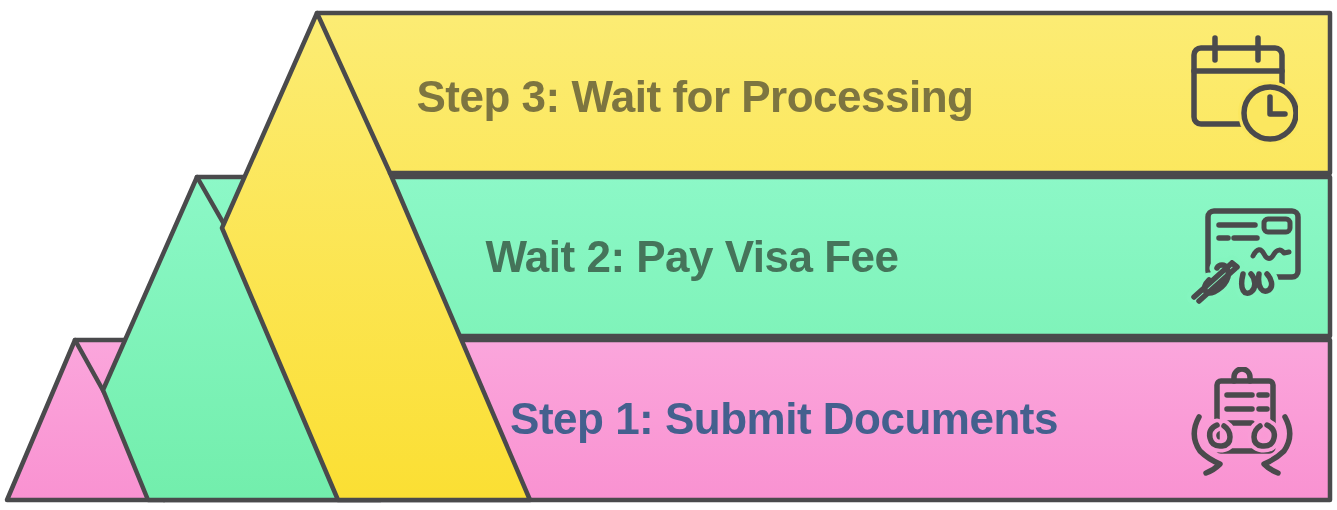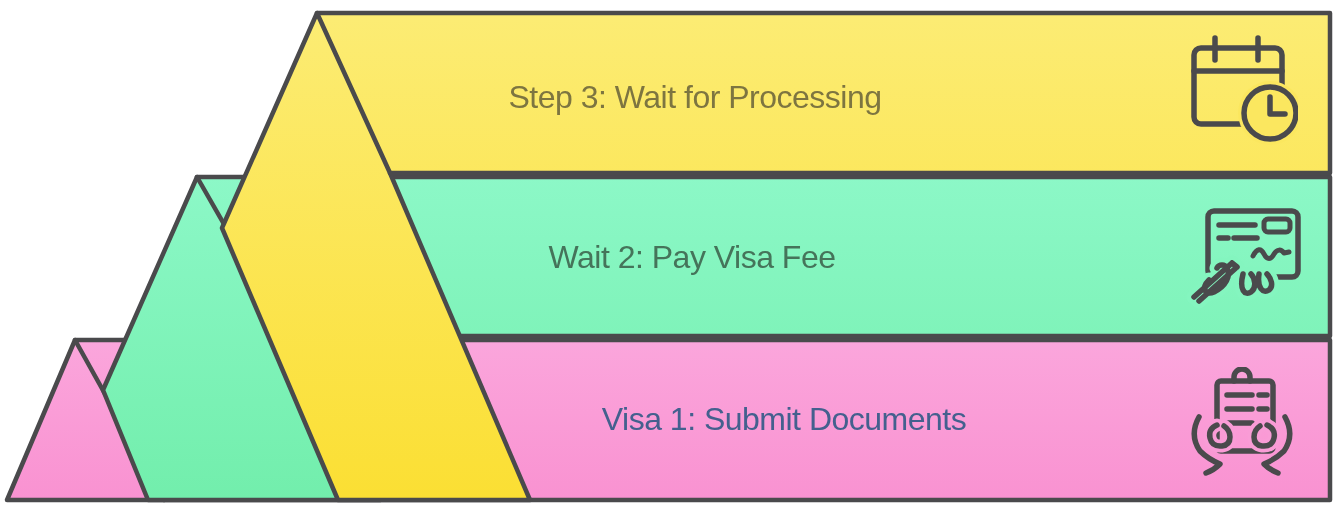--- a/index.html
+++ b/index.html
@@ -10,22 +10,22 @@
     overflow:hidden;
     font-family:"Liberation Sans", sans-serif;
   }
   #mountain-svg, .band-icon{position:absolute;display:block;}
   #mountain-svg{left:0;top:0;}
   .shape{stroke:var(--outline);stroke-width:4.5;stroke-linejoin:round;}
   .slope-line{stroke:var(--outline);stroke-width:4.5;stroke-linecap:round;fill:none;}
   .band-label{
     position:absolute;
     transform:translate(-50%,-50%);
-    font-weight:400;
-    font-size:32px;
+    font-weight:700;
+    font-size:44px;
     letter-spacing:-0.5px;
     white-space:nowrap;
   }
   #label-step3{left:695px;top:97px;color:var(--s3-text);}
   #label-step2{left:692px;top:257px;color:var(--s2-text);}
   #label-step1{left:784px;top:419px;color:var(--s1-text);}
   
   stop.s1a{stop-color:var(--s1-top);} stop.s1b{stop-color:var(--s1-bottom);}
   stop.s2a{stop-color:var(--s2-top);} stop.s2b{stop-color:var(--s2-bottom);}
   stop.s3a{stop-color:var(--s3-top);} stop.s3b{stop-color:var(--s3-bottom);}
@@ -70,21 +70,21 @@
     </g>
 
     <g>
       <path class="shape" fill="url(#grad-s3)" d="M317,13 L1330,13 L1330,173 L390,173 L530,500 L338,500 L222,228 Z"></path>
       <path class="slope-line" d="M317,13 L390,173"></path>
     </g>
   </svg>
 
   <div class="band-label" id="label-step3">Step 3: Wait for Processing</div>
   <div class="band-label" id="label-step2">Wait 2: Pay Visa Fee</div>
-  <div class="band-label" id="label-step1">Visa 1: Submit Documents</div>
+  <div class="band-label" id="label-step1">Step 1: Submit Documents</div>
 
   <svg class="band-icon" id="icon-step3" width="112" height="112" viewBox="0 0 112 112">
     <rect class="ic" x="8" y="14" width="88" height="76" rx="7"></rect>
     <path class="ic" d="M8,37 H96"></path>
     <path class="ic" d="M29,4 V26 M72,4 V26"></path>
     <circle cx="84" cy="79" r="32" fill="var(--s3-halo)" stroke="none"></circle>
     <circle class="ic" cx="84" cy="79" r="26" fill="var(--s3-halo)"></circle>
     <path class="ic" d="M84,63 V80 H99"></path>
   </svg>
 

